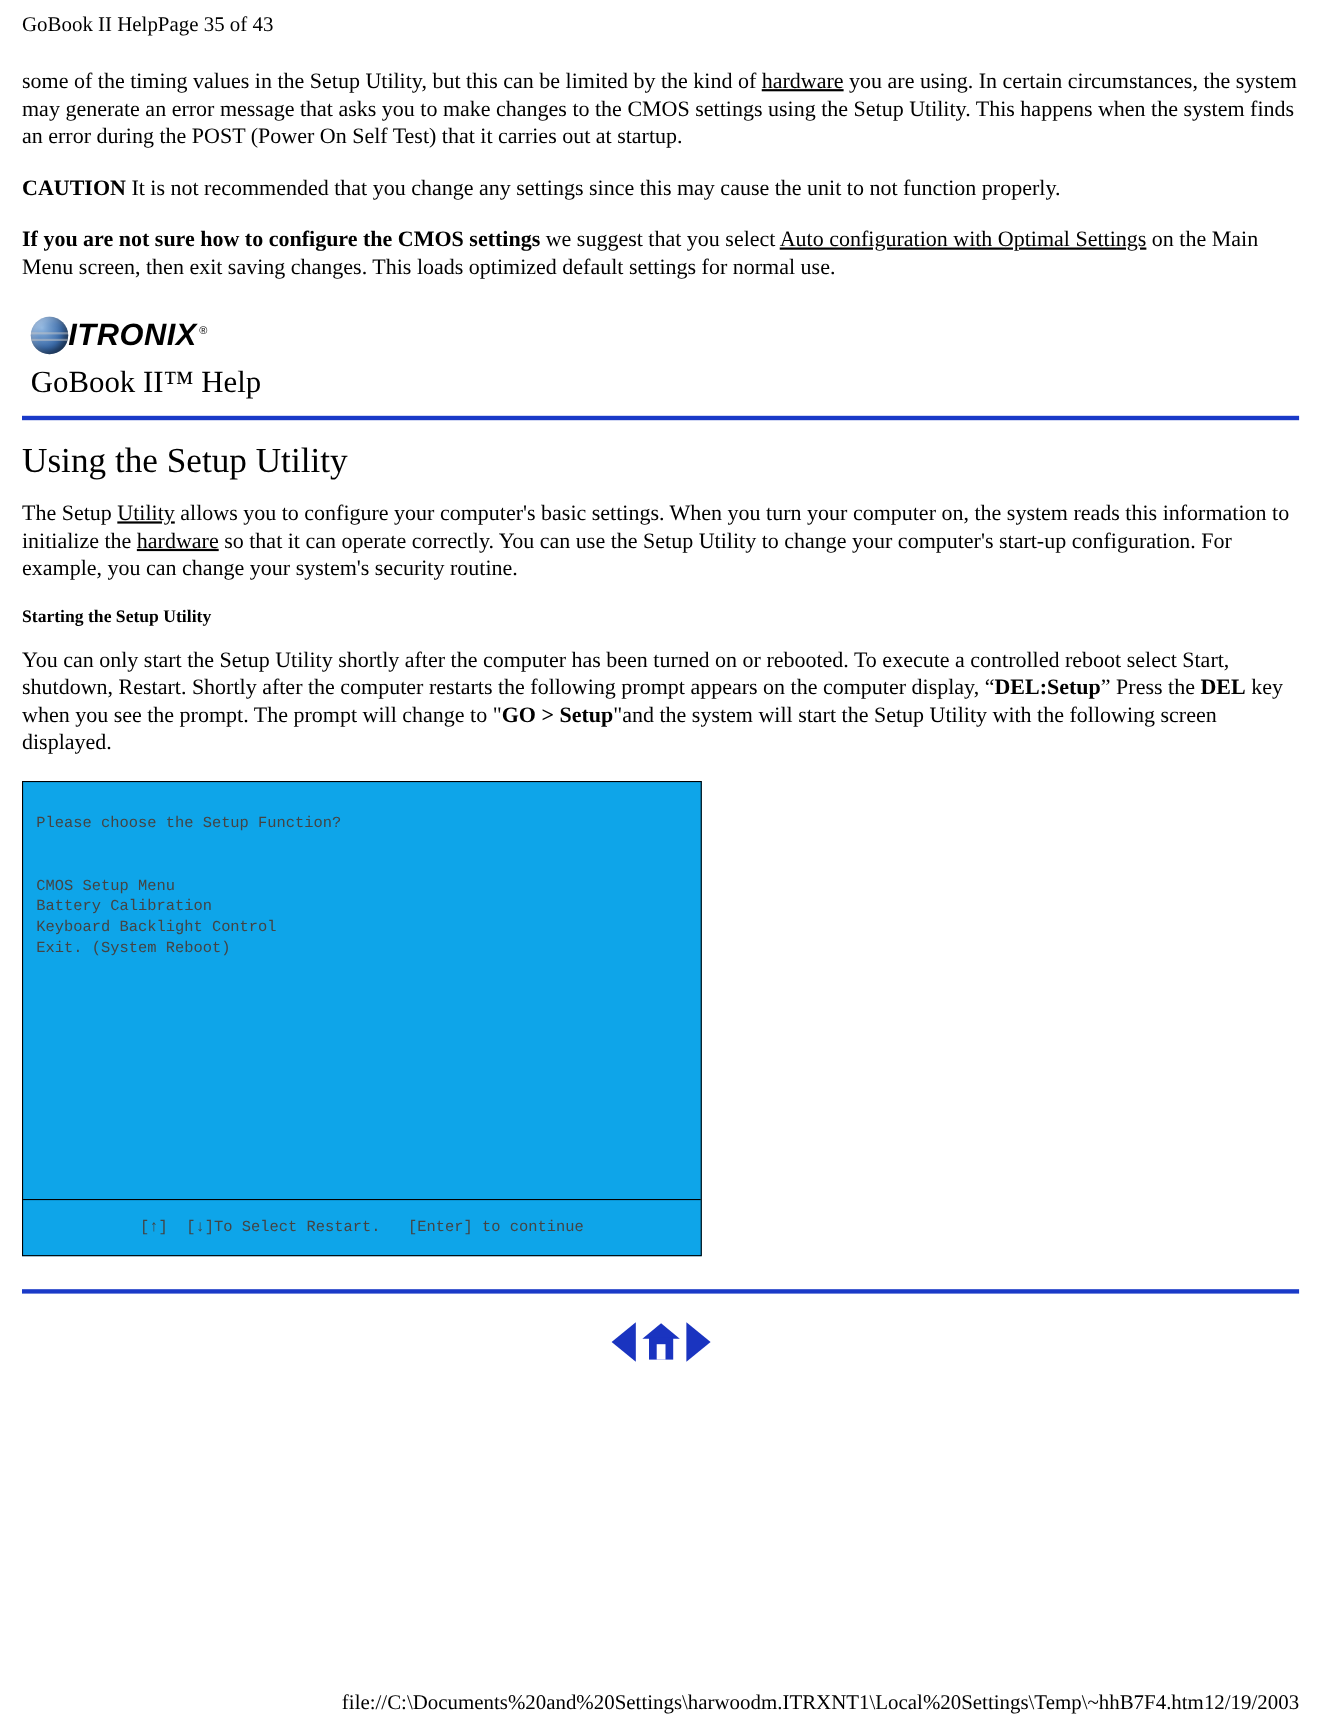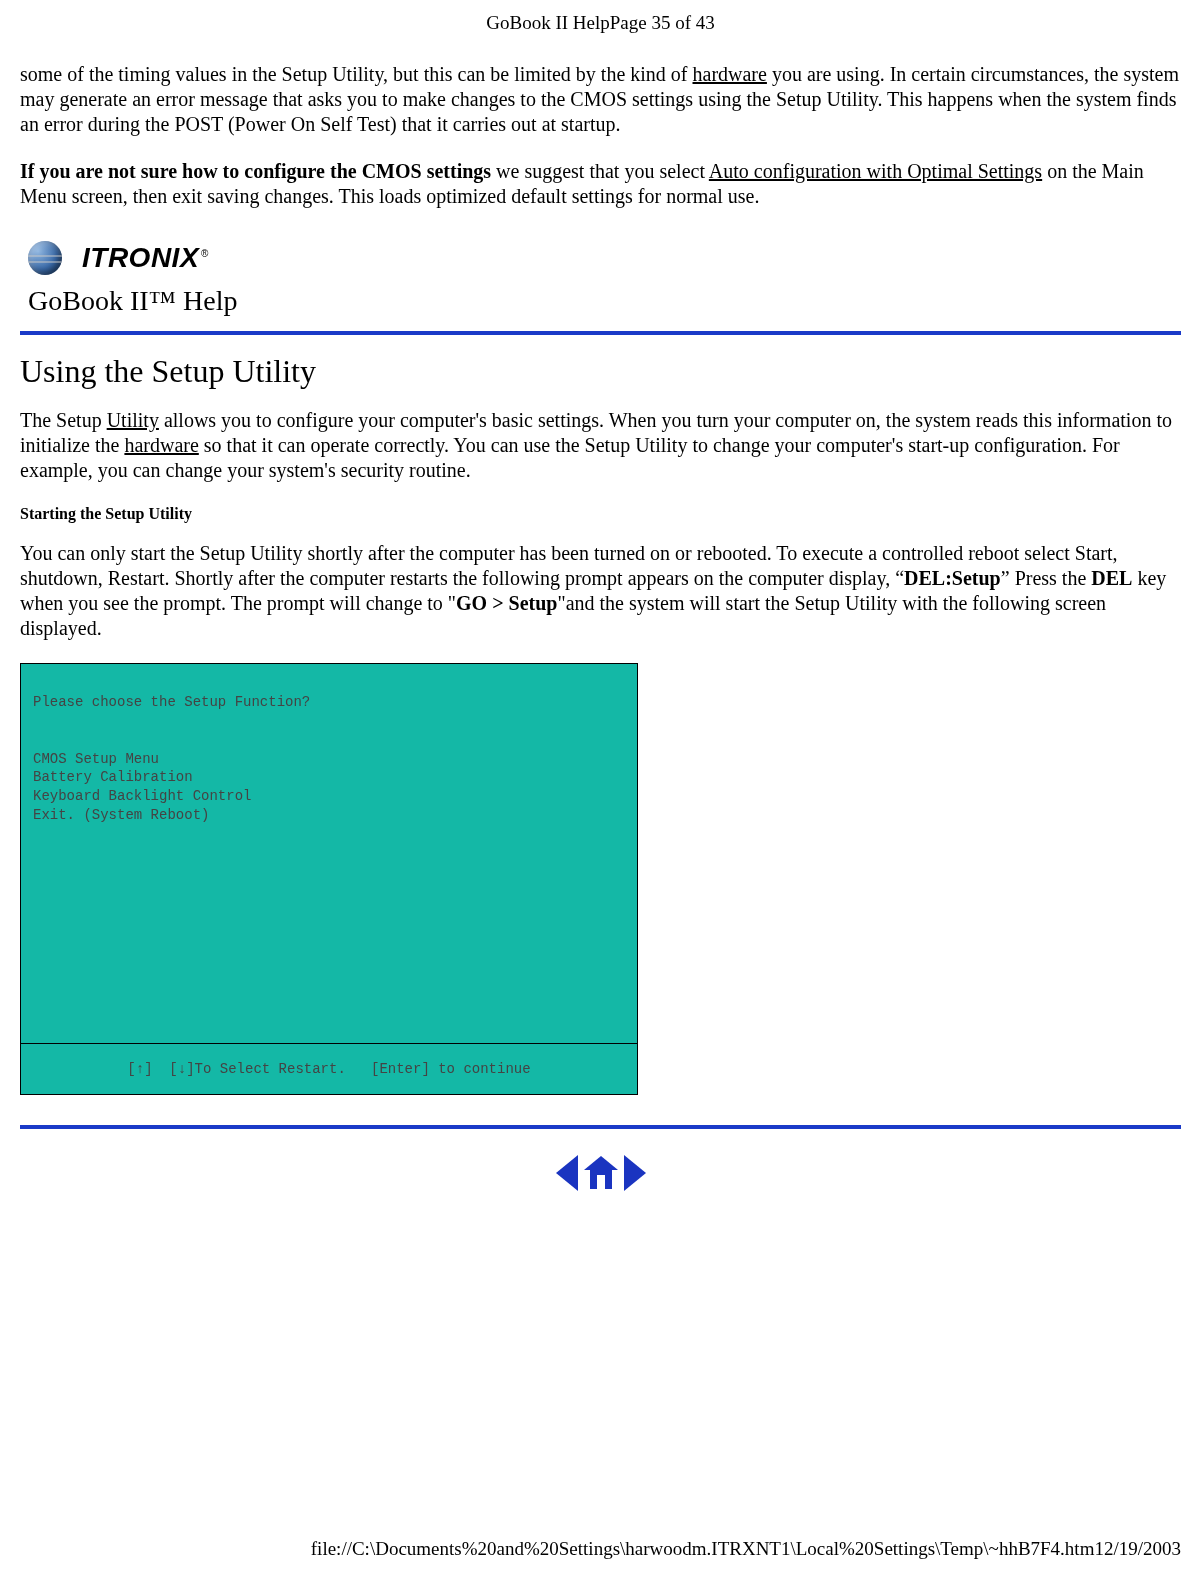--- a/index.html
+++ b/index.html
@@ -12,21 +12,21 @@
     width: 1201px;
   }
   .page {
     padding: 12px 20px 20px 20px;
     box-sizing: border-box;
     min-height: 1570px;
     position: relative;
   }
   .hdrrow {
     display: flex;
-    justify-content: center;
+    justify-content: flex-start;
     font-size: 19px;
     margin-bottom: 28px;
   }
   p {
     margin: 0 0  20px 0;
     line-height: 1.25;
   }
   .para {
     margin-bottom: 22px;
   }
@@ -36,21 +36,21 @@
   }
   .bold {
     font-weight: bold;
   }
   .logo-row td {
     vertical-align: middle;
   }
   .logo {
     display: flex;
     align-items: center;
-    gap: 20px;
+    gap: 0;
     padding: 6px 0 2px 0;
   }
   .globe {
     width: 34px;
     height: 34px;
     border-radius: 50%;
     background: radial-gradient(circle at 30% 30%, #8fb6e0 0%, #3a6aa8 55%, #1a3a66 100%);
     box-shadow: inset -3px -3px 6px rgba(0,0,0,0.4), inset 3px 3px 6px rgba(255,255,255,0.3);
     position: relative;
     overflow: hidden;
@@ -101,21 +101,21 @@
     margin: 18px 0 18px 0;
   }
   h2.subsection {
     font-size: 16px;
     font-weight: bold;
     margin: 22px 0 18px 0;
   }
   .setup-screenshot {
     width: 616px;
     border: 1px solid #000;
-    background: #14b8a6;
+    background: #0ea5e9;
     margin-top: 6px;
     font-family: "Courier New", monospace;
     font-size: 14px;
     color: #444;
     line-height: 1.35;
   }
   .setup-upper {
     border-bottom: 1px solid #000;
     height: 380px;
     padding: 10px 12px 0 12px;
@@ -196,20 +196,23 @@
 
   <div class="hdrrow">
     <span>GoBook II Help</span>
     <span>Page 35 of 43</span>
   </div>
 
   <p class="para">
     <span>some of the timing values in the Setup Utility, but this can be limited by the kind of </span><a href="#">hardware</a><span> you are using. In certain circumstances, the system may generate an error message that asks you to make changes to the CMOS settings using the Setup Utility. This happens when the system finds an error during the POST (Power On Self Test) that it carries out at startup.</span>
   </p>
 
+  <p class="para">
+    <span class="bold">CAUTION</span><span>  It is not recommended that you change any settings since this may cause the unit to not function properly.</span>
+  </p>
 
   <p class="para" style="margin-top:18px;">
     <span class="bold">If you are not sure how to configure the CMOS settings</span><span> we suggest that you select </span><a href="#">Auto configuration with Optimal Settings</a><span> on the Main Menu screen, then exit saving changes.  This loads optimized default settings for normal use.</span>
   </p>
 
   <table class="logo-table">
     <tbody>
         <tr class="logo-row">
       <td>
         <div class="logo">

